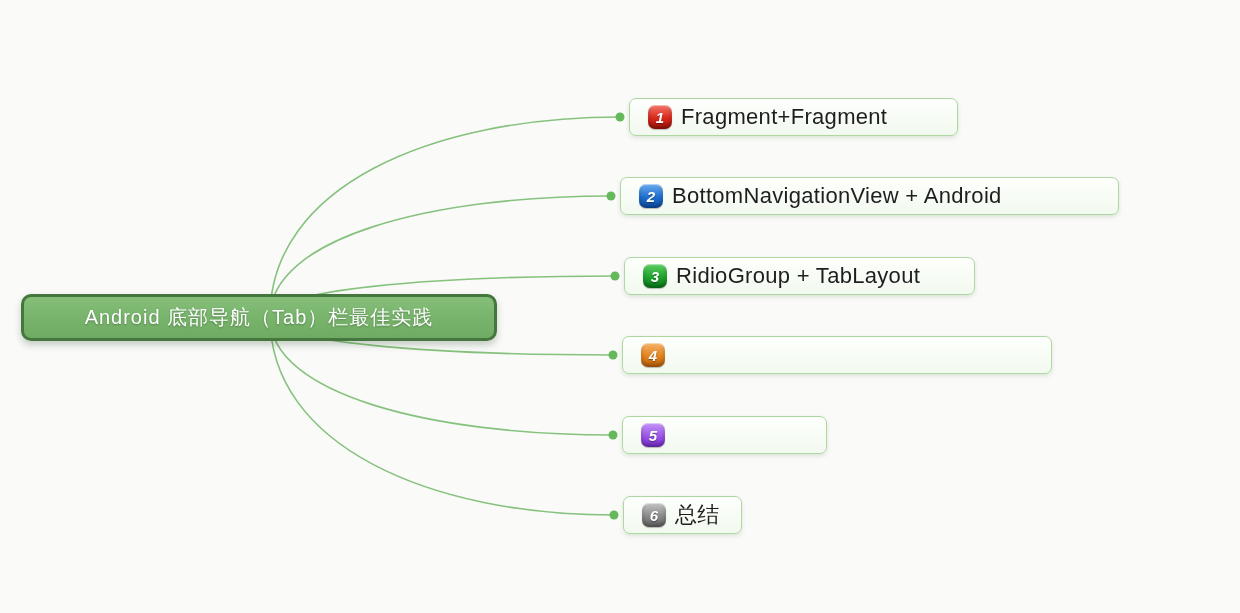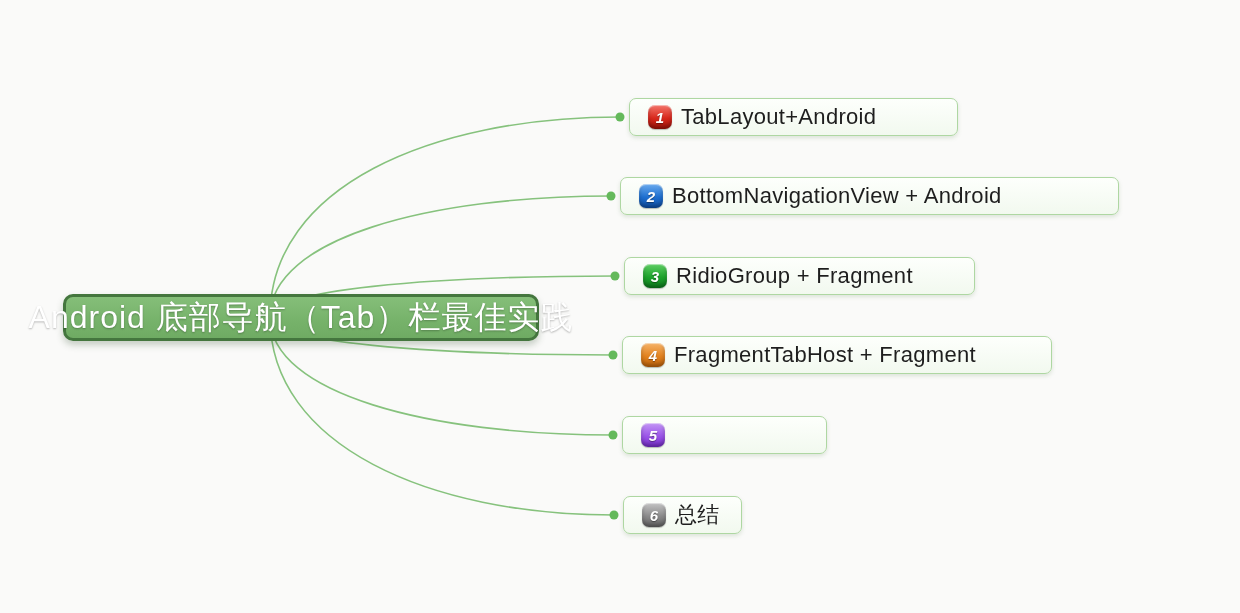--- a/index.html
+++ b/index.html
@@ -15,24 +15,24 @@
   }
   #edges{position:absolute;left:0;top:0;width:1240px;height:613px;}
 
   
   .root{
     position:absolute;left:21px;top:294px;width:476px;height:47px;
     box-sizing:border-box;
     display:flex;align-items:center;justify-content:center;
     background:linear-gradient(180deg,#85be79 0%,#77b36b 55%,#6fab63 100%);
     border:3px solid #44763e;border-radius:10px;
-    color:#ffffff;font-size:32px;letter-spacing:1px;
+    color:#ffffff;font-size:20px;letter-spacing:1px;
     text-shadow:0 1px 2px rgba(0,0,0,.28);
     box-shadow:0 4px 7px rgba(40,70,35,.25);
-    cursor:default;white-space:nowrap;margin-left:42px;
+    cursor:default;white-space:nowrap;
   }
 
   
   .branch{
     position:absolute;box-sizing:border-box;height:38px;
     display:flex;align-items:center;gap:9px;
     padding:0 18px;
     background:linear-gradient(180deg,#fdfffc 0%,#f2f9ef 100%);
     border:1.6px solid #aed7a2;border-radius:7px;
     box-shadow:0 2px 4px rgba(100,140,90,.20);
@@ -86,36 +86,35 @@
       <circle cx="614" cy="515" r="4.5"></circle>
     </g>
   </svg>
 
   <div class="root">
     <span>Android 底部导航（Tab）栏最佳实践</span>
   </div>
 
   <div class="branch n1">
     <span class="badge b1">1</span>
-    <span>TabLayout+Android</span>
+    <span>Fragment+Fragment</span>
   </div>
 
   <div class="branch n2">
     <span class="badge b2">2</span>
     <span>BottomNavigationView + Android</span>
   </div>
 
   <div class="branch n3">
     <span class="badge b3">3</span>
-    <span>RidioGroup + Fragment</span>
+    <span>RidioGroup + TabLayout</span>
   </div>
 
   <div class="branch n4">
     <span class="badge b4">4</span>
-    <span>FragmentTabHost + Fragment</span>
   </div>
 
   <div class="branch n5">
     <span class="badge b5">5</span>
   </div>
 
   <div class="branch n6">
     <span class="badge b6">6</span>
     <span>总结</span>
   </div>

